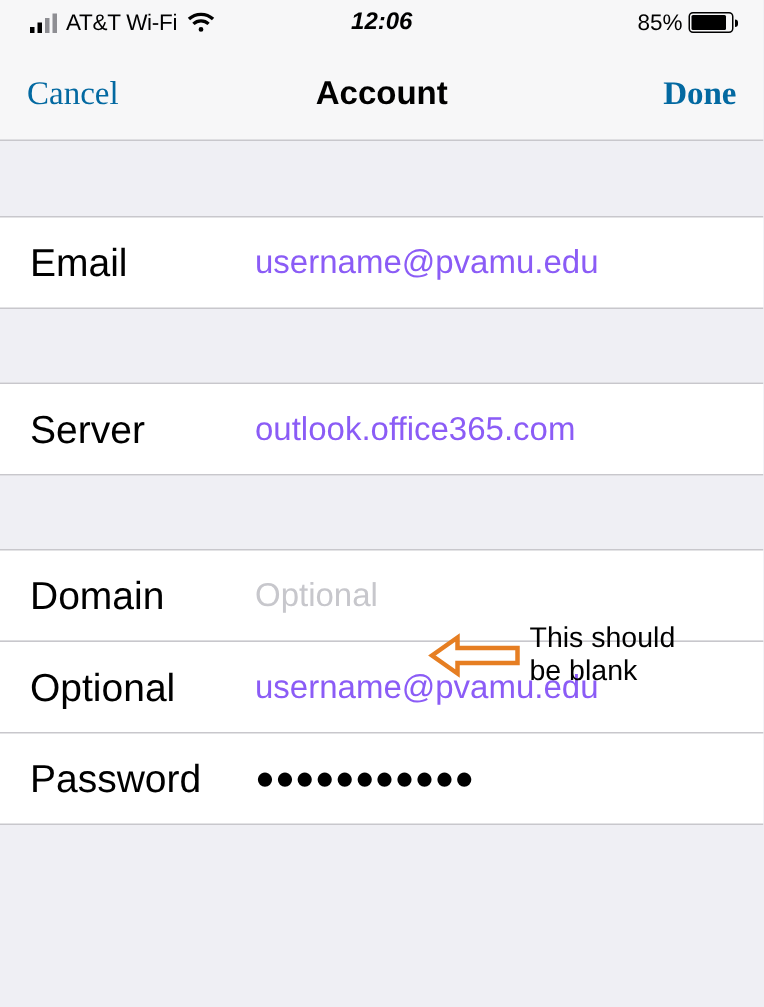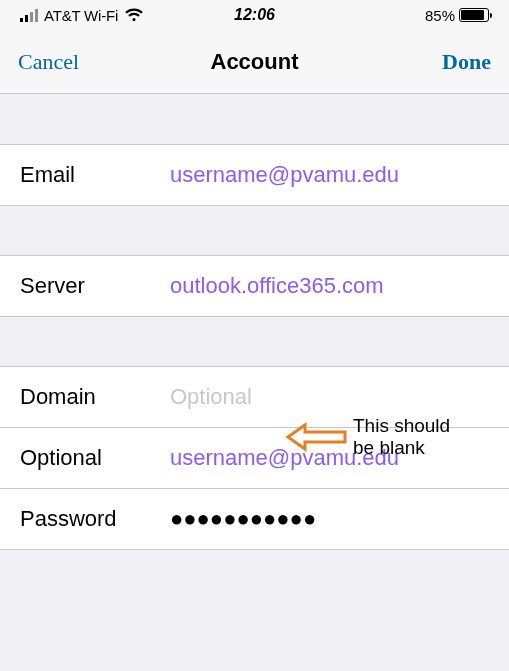--- a/index.html
+++ b/index.html
@@ -60,21 +60,21 @@
       background:#fff;
       border-top:1px solid #c8c7cc;
       border-bottom:1px solid #c8c7cc;
       min-height: 62px;
       padding: 0 20px;
       margin-bottom:-1px;
     }
     .row + .row { border-top:1px solid #c8c7cc; }
     .row .label {
       width: 150px;
-      font-size: 22px;
+      font-size: 26px;
       color:#000;
     }
     .row .field {
       flex:1;
       font-size: 22px;
       border:none;
       outline:none;
       background:transparent;
       font-family:inherit;
       color:#8b5cf6;

